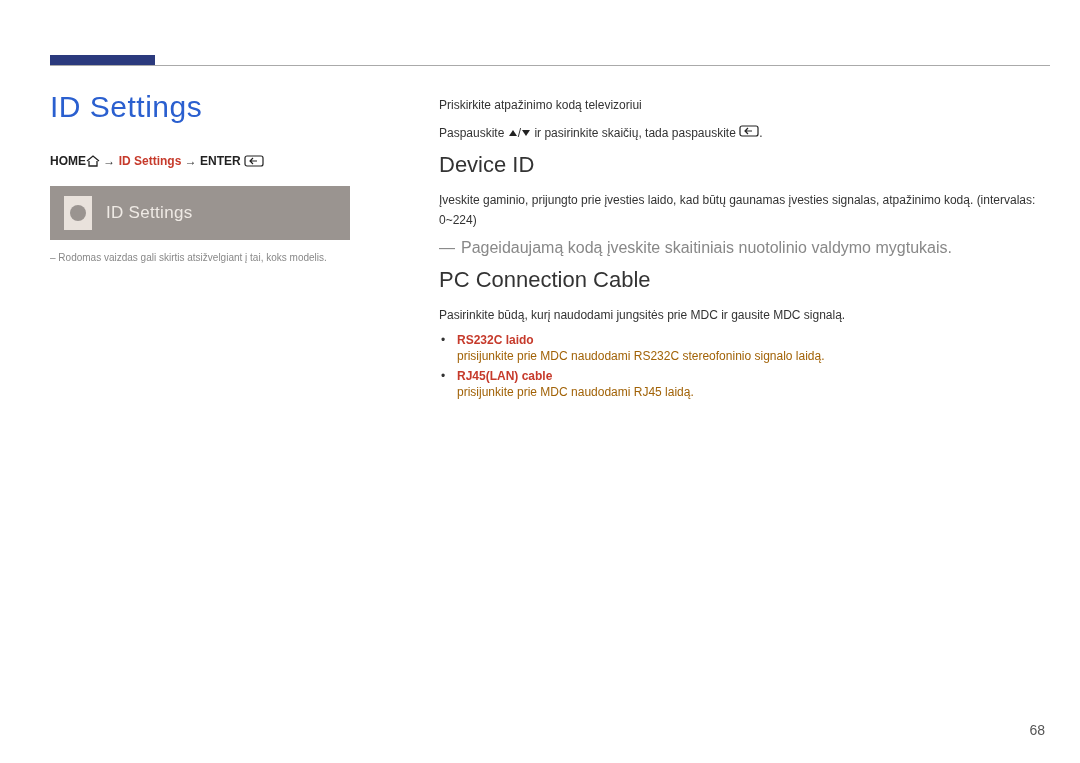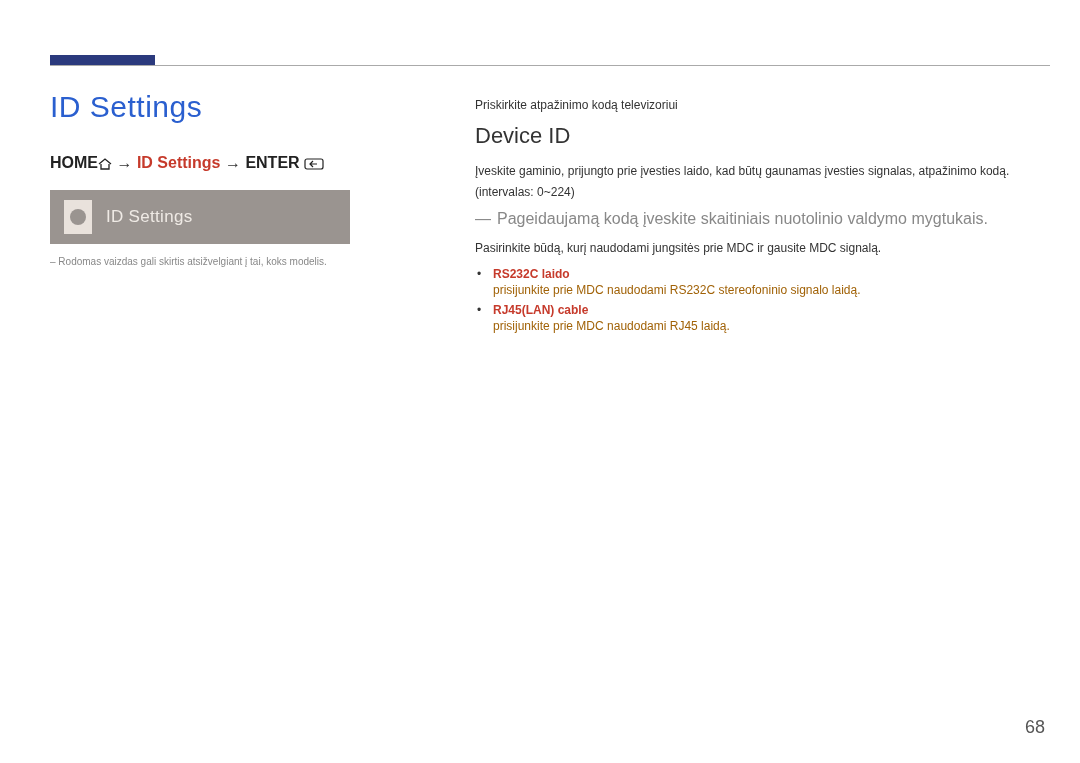--- a/index.html
+++ b/index.html
@@ -2,41 +2,41 @@
 <html><head>
 <meta charset="utf-8">
 <style>
   * { margin: 0; padding: 0; box-sizing: border-box; }
   html, body { width: 1080px; height: 763px; font-family: Arial, Helvetica, sans-serif; background: #fff; color: #333; }
   .page { position: relative; width: 1080px; height: 763px; padding: 60px 66px 30px 50px; }
   .tab-marker { position: absolute; left: 50px; top: 55px; width: 105px; height: 10px; background: #2b3a7d; }
   .hr-top { position: absolute; top: 65px; left: 50px; right: 30px; height: 0; border-top: 1px solid #aaa; }
   .left-col { position: absolute; left: 50px; top: 90px; width: 370px; }
   .title { font-size: 30px; color: #2a5fcf; font-weight: 400; margin-bottom: 30px; letter-spacing: 0.5px; }
-  .breadcrumb { font-size: 16px; font-weight: bold; }
+  .breadcrumb { font-size: 12px; font-weight: bold; }
   .bc-home { color: #222; }
   .bc-id { color: #c63a2b; }
   .bc-enter { color: #222; }
   .home-icon svg, .enter-icon svg { vertical-align: -2px; }
   .screenshot { margin-top: 18px; width: 300px; height: 54px; background: #9a9490; display: flex; align-items: center; padding-left: 14px; }
   .shot-icon { width: 28px; height: 34px; background: #e9e2dc; display: flex; justify-content: center; align-items: center; margin-right: 14px; }
   .shot-icon-inner { width: 16px; height: 16px; border-radius: 50%; background: #9a9490; }
   .shot-label { color: #efeae5; font-size: 17px; font-weight: 300; letter-spacing: 0.3px; }
   .note { font-size: 10px; color: #888; margin-top: 12px; }
-  .right-col { position: absolute; left: 475px; right: 40px; top: 95px; }
+  .right-col { position: absolute; left: 439px; right: 40px; top: 95px; }
   .para { font-size: 12px; color: #333; line-height: 1.7; margin-bottom: 8px; }
   .h2 { font-size: 22px; color: #333; font-weight: 400; margin-top: 5px; margin-bottom: 12px; }
   .subnote { font-size: 16px; color: #888; margin: 6px 0 10px 0; }
   .subnote-dash { color: #888; margin-right: 6px; }
   ul.cable { list-style: none; padding-left: 18px; }
   ul.cable li { position: relative; margin-bottom: 6px; }
   ul.cable li::before { content: "•"; position: absolute; left: -16px; top: 0; color: #333; font-size: 12px; }
   .cable-name { color: #c63a2b; font-size: 12px; font-weight: bold; }
   .cable-desc { font-size: 12px; color: #a16207; margin-top: 2px; }
-  .page-number { position: absolute; right: 35px; bottom: 25px; font-size: 18px; color: #555; }
+  .page-number { position: absolute; right: 35px; bottom: 25px; font-size: 14px; color: #555; }
   .tri-up, .tri-down { display: inline-block; }
 </style>
 </head>
 <body>
 
 <div class="page">
   <div class="tab-marker"></div>
   <div class="hr-top"></div>
 
   <div class="left-col">
@@ -63,25 +63,36 @@
       <div class="shot-label">ID Settings</div>
     </div>
 
     <div class="note">
       – <span>Rodomas vaizdas gali skirtis atsižvelgiant į tai, koks modelis.</span>
     </div>
   </div>
 
   <div class="right-col">
     <p class="para">Priskirkite atpažinimo kodą televizoriui</p>
+    <p class="para">
+      <span>Paspauskite </span><span class="tri-up"><svg width="10" height="8" viewBox="0 0 10 8">
+            <path d="M5 1 L9 7 H1 Z" fill="#222"></path>
+          </svg></span>/<span class="tri-down"><svg width="10" height="8" viewBox="0 0 10 8">
+            <path d="M1 1 H9 L5 7 Z" fill="#222"></path>
+          </svg></span><span> ir pasirinkite skaičių, tada paspauskite </span><span><svg width="20" height="12" viewBox="0 0 20 12">
+            <rect x="1" y="1" width="18" height="10" rx="2" fill="none" stroke="#222" stroke-width="1.2"></rect>
+            <path d="M6 6 H13 M9 3 L6 6 L9 9" fill="none" stroke="#222" stroke-width="1.2"></path>
+          </svg></span><span>.</span>
+    </p>
 
     <h2 class="h2">Device ID</h2>
     <p class="para">Įveskite gaminio, prijungto prie įvesties laido, kad būtų gaunamas įvesties signalas, atpažinimo kodą. (intervalas: 0~224)</p>
     <p class="subnote"><span class="subnote-dash">―</span><span>Pageidaujamą kodą įveskite skaitiniais nuotolinio valdymo mygtukais.</span></p>
 
+    <h2 class="h2">PC Connection Cable</h2>
     <p class="para">Pasirinkite būdą, kurį naudodami jungsitės prie MDC ir gausite MDC signalą.</p>
     <ul class="cable">
       <li>
         <div class="cable-name">RS232C laido</div>
         <div class="cable-desc">prisijunkite prie MDC naudodami RS232C stereofoninio signalo laidą.</div>
       </li>
       <li>
         <div class="cable-name">RJ45(LAN) cable</div>
         <div class="cable-desc">prisijunkite prie MDC naudodami RJ45 laidą.</div>
       </li>

